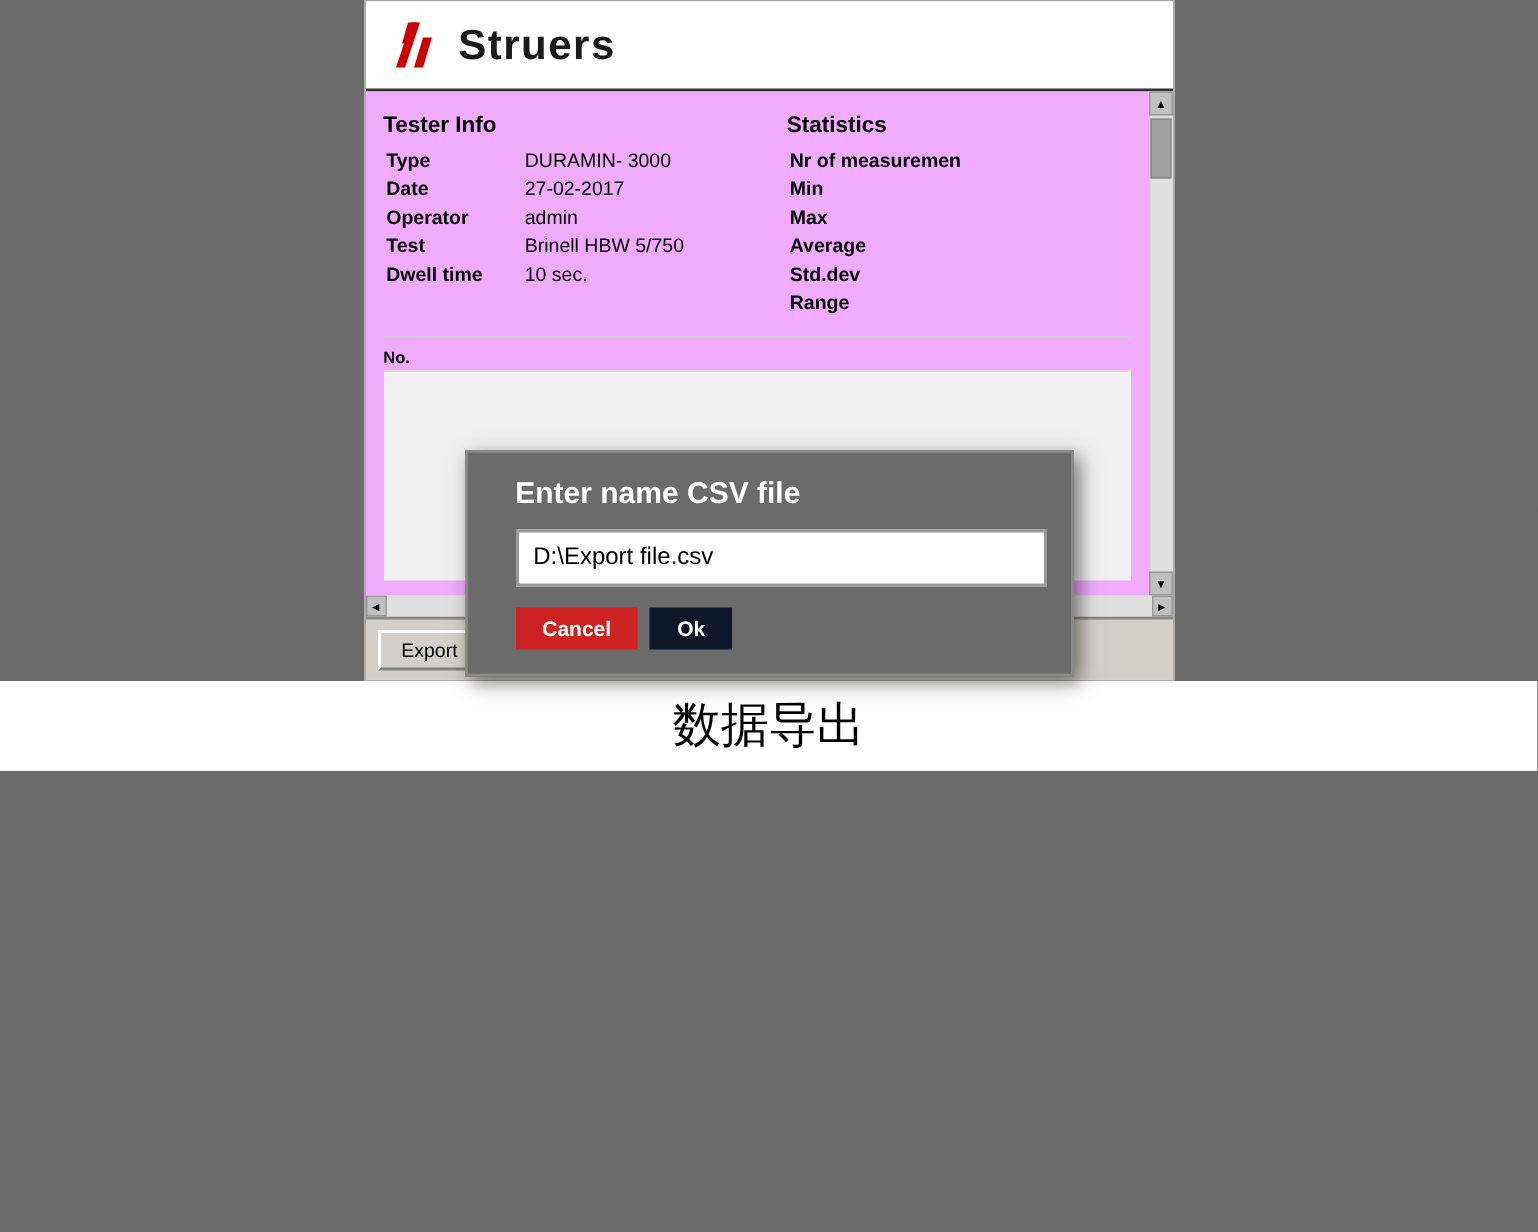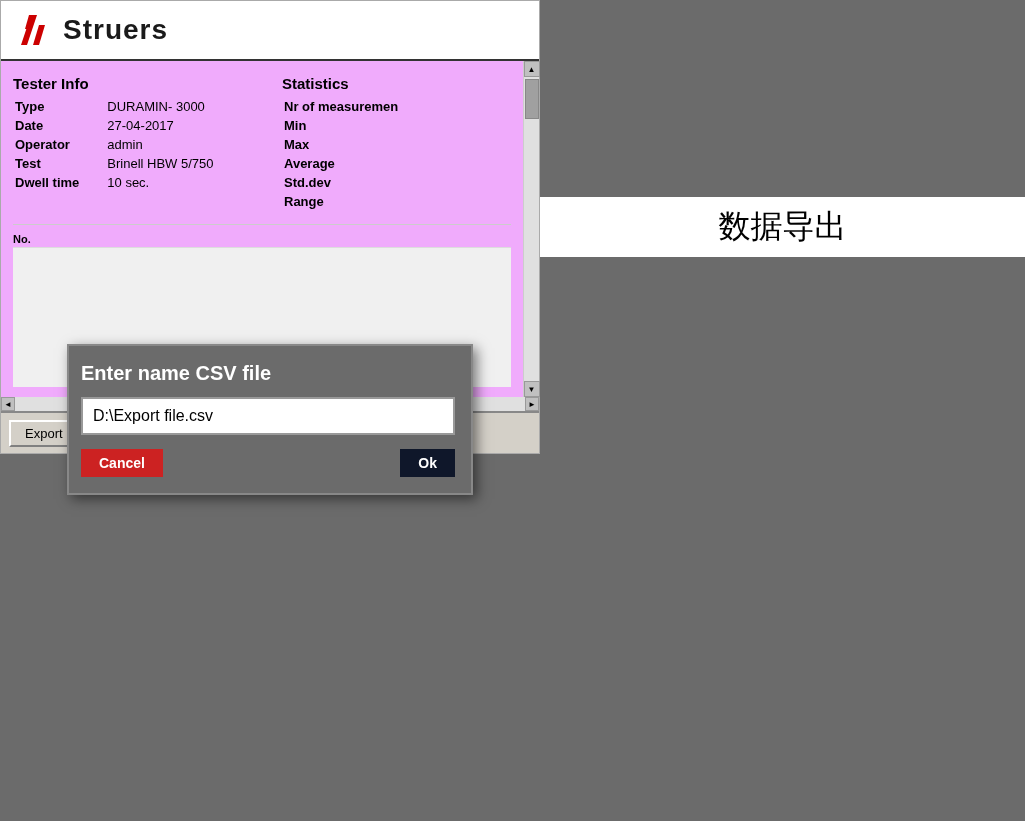--- a/index.html
+++ b/index.html
@@ -258,24 +258,23 @@
 
     
     .dialog-overlay {
       position: absolute;
       top: 300px;
       left: 50%;
       transform: translateX(-50%);
       width: 406px;
       background: #6b6b6b;
       border: 2px solid #888;
-      padding: 16px 16px 16px 12px;
+      padding: 16px 16px 16px 32px;
       z-index: 100;
       box-shadow: 4px 4px 12px rgba(0,0,0,0.5);
-      margin-top: 44px;
     }
 
     .dialog-title {
       font-size: 20px;
       font-weight: bold;
       color: #fff;
       margin-bottom: 12px;
     }
 
     .dialog-input {
@@ -284,21 +283,21 @@
       font-size: 16px;
       border: 2px solid #999;
       background: #fff;
       color: #000;
       margin-bottom: 14px;
       outline: none;
     }
 
     .dialog-buttons {
       display: flex;
-      justify-content: space-between;
+      justify-content: flex-start;
       gap: 8px;
     }
 
     .btn-cancel {
       padding: 6px 18px;
       background: #cc2222;
       color: #fff;
       font-size: 14px;
       font-weight: bold;
       border: none;
@@ -310,21 +309,21 @@
       background: #0f172a;
       color: #fff;
       font-size: 14px;
       font-weight: bold;
       border: none;
       cursor: pointer;
     }
 
     .page-wrapper {
       display: flex;
-      flex-direction: row;
+      flex-direction: column;
       align-items: center;
       width: 100%;
     }
 
     .window-wrapper {
       position: relative;
       width: 540px;
     }
   </style>
 </head>
@@ -355,21 +354,21 @@
             <div class="info-section">
               <div class="section-title">Tester Info</div>
               <table class="info-table">
                 <tbody>
                     <tr>
                   <td>Type</td>
                   <td>DURAMIN- 3000</td>
                 </tr>
                 <tr>
                   <td>Date</td>
-                  <td>27-04-2017</td>
+                  <td>27-02-2017</td>
                 </tr>
                 <tr>
                   <td>Operator</td>
                   <td>admin</td>
                 </tr>
                 <tr>
                   <td>Test</td>
                   <td>Brinell HBW 5/750</td>
                 </tr>
                 <tr>

